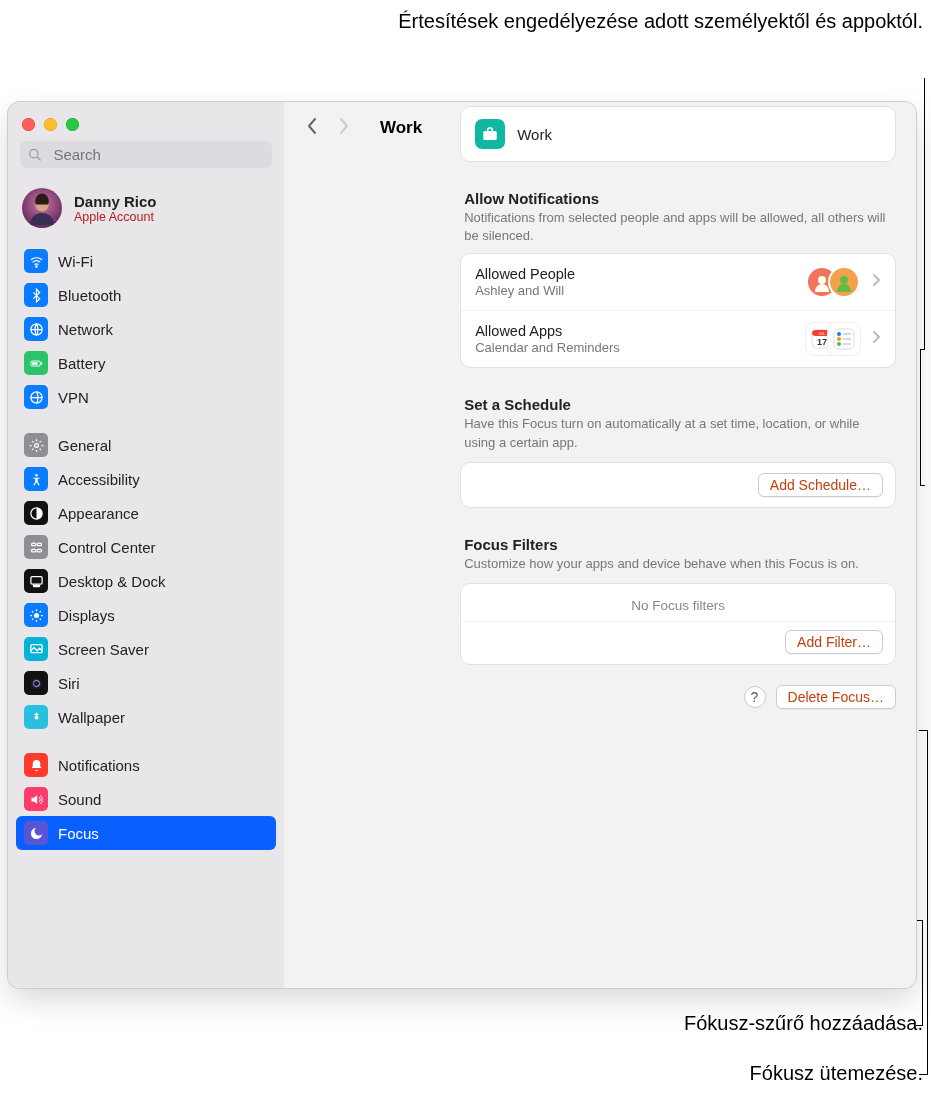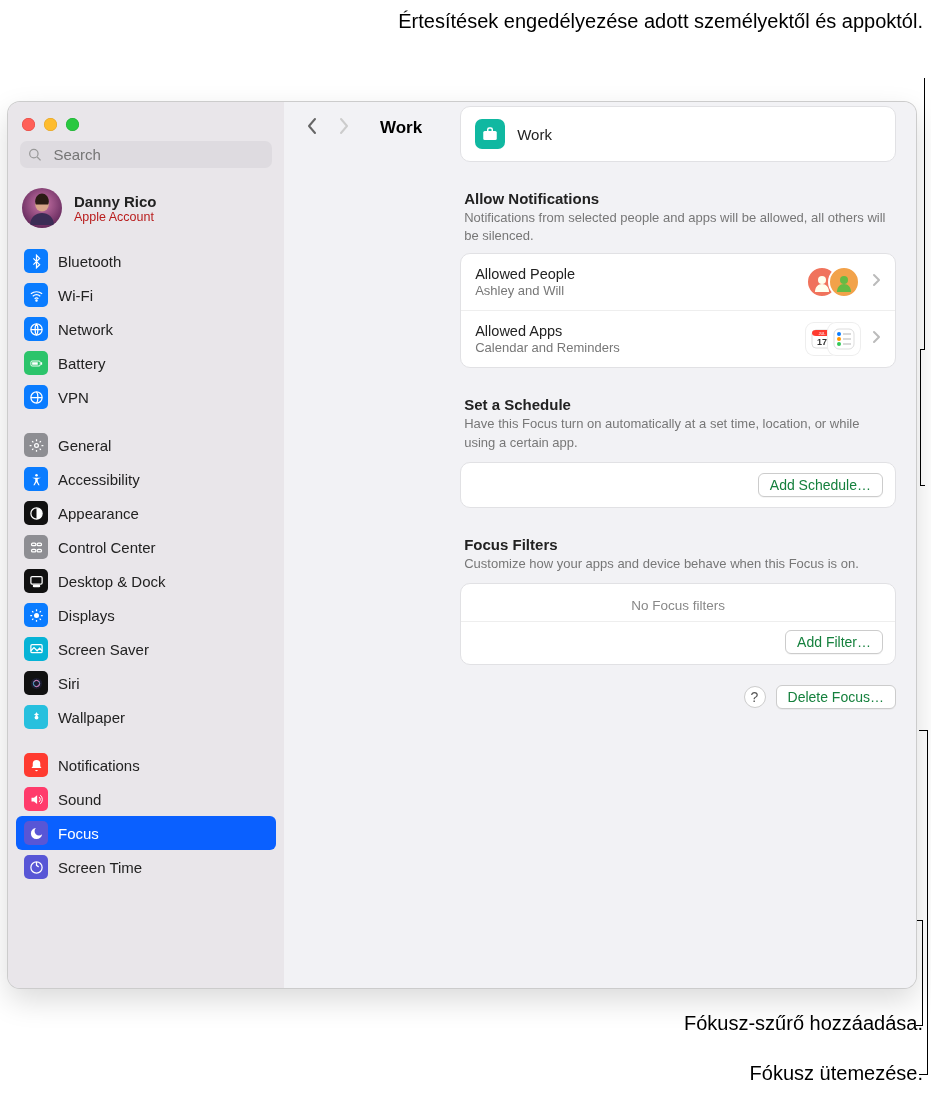--- a/index.html
+++ b/index.html
@@ -74,21 +74,21 @@
   .list-text { flex: 1; }
   .list-text .t { font-size: 14.5px; color: #222; }
   .list-text .s { font-size: 13px; color: #777; margin-top: 1px; }
   .chev { color: #bbb; font-size: 16px; }
   .row-imgs { display:flex; align-items:center; }
   .chip-circle { width:32px; height:32px; border-radius:50%; border:2px solid #fff; margin-left:-10px; display:flex; align-items:center; justify-content:center; font-size:13px; color:#fff; }
   .chip-rounded { width:32px; height:32px; border-radius:8px; border:2px solid #fff; margin-left:-10px; background:#fff; display:flex; align-items:center; justify-content:center; }
 
   .schedule-card { margin-top: 10px; padding: 10px 12px; display: flex; justify-content: flex-end; }
   .mac-btn { background: #fff; border: 1px solid #ccc; border-radius: 6px; padding: 3px 11px;
-             font-size: 14px; color: #15803d; box-shadow: 0 1px 0 rgba(0,0,0,.04); }
+             font-size: 14px; color: #c2410c; box-shadow: 0 1px 0 rgba(0,0,0,.04); }
 
   .filters-card { margin-top: 10px; }
   .filters-empty { text-align: center; color: #888; font-size: 13.5px; padding: 14px 0 8px; }
   .filters-bar { display:flex; justify-content:flex-end; padding: 8px 12px 10px; border-top: 1px solid #eee; }
 
   .footer-row { display:flex; justify-content:flex-end; gap: 10px; align-items:center; margin-top: 20px; }
   .help-btn { width: 22px; height: 22px; border-radius: 50%; border: 1px solid #ccc; background: #fff;
               display:flex; align-items:center; justify-content:center; font-size: 14px; color:#555; }
 
   
@@ -142,35 +142,35 @@
       <div class="profile-text">
         <div class="name">Danny Rico</div>
         <div class="sub">Apple Account</div>
       </div>
     </div>
     <div class="nav" id="nav">
         <div class="nav-group">
           <div class="nav-item">
             <span class="nav-icon" style="background: rgb(10, 124, 255);">
               <svg width="15" height="15" viewBox="0 0 24 24" fill="none" stroke="#fff" stroke-width="2">
-                <path d="M7 7l10 10-5 5V2l5 5L7 17"></path>
-              </svg>
-            </span>
-            <span>Bluetooth</span>
-          </div>
-          <div class="nav-item">
-            <span class="nav-icon" style="background: rgb(10, 124, 255);">
-              <svg width="15" height="15" viewBox="0 0 24 24" fill="none" stroke="#fff" stroke-width="2">
                 <path d="M3 9a15 15 0 0118 0"></path>
                 <path d="M6 13a10 10 0 0112 0"></path>
                 <path d="M9 17a5 5 0 016 0"></path>
                 <circle cx="12" cy="20" r="1" fill="#fff"></circle>
               </svg>
             </span>
             <span>Wi-Fi</span>
+          </div>
+          <div class="nav-item">
+            <span class="nav-icon" style="background: rgb(10, 124, 255);">
+              <svg width="15" height="15" viewBox="0 0 24 24" fill="none" stroke="#fff" stroke-width="2">
+                <path d="M7 7l10 10-5 5V2l5 5L7 17"></path>
+              </svg>
+            </span>
+            <span>Bluetooth</span>
           </div>
           <div class="nav-item">
             <span class="nav-icon" style="background: rgb(10, 124, 255);">
               <svg width="15" height="15" viewBox="0 0 24 24" fill="none" stroke="#fff" stroke-width="2">
                 <circle cx="12" cy="12" r="9"></circle>
                 <path d="M3 12h18M12 3c3 3 3 15 0 18M12 3c-3 3-3 15 0 18"></path>
               </svg>
             </span>
             <span>Network</span>
           </div>
@@ -299,29 +299,20 @@
             </span>
             <span>Sound</span>
           </div>
           <div class="nav-item active">
             <span class="nav-icon" style="background: rgb(88, 86, 214);">
               <svg width="15" height="15" viewBox="0 0 24 24" fill="#fff">
                 <path d="M21 13A9 9 0 1111 3a7 7 0 0010 10z"></path>
               </svg>
             </span>
             <span>Focus</span>
-          </div>
-          <div class="nav-item">
-            <span class="nav-icon" style="background: rgb(88, 86, 214);">
-              <svg width="15" height="15" viewBox="0 0 24 24" fill="#fff">
-                <path d="M13 3v5l3 2-1 2-4-3V3z"></path>
-                <circle cx="12" cy="12" r="9" fill="none" stroke="#fff" stroke-width="2"></circle>
-              </svg>
-            </span>
-            <span>Screen Time</span>
           </div>
         </div>
       </div>
   </div>
 
   <div class="content">
     <div class="toolbar">
       <span class="nav-btn enabled">
         <svg width="12" height="18" viewBox="0 0 12 18">
             <path d="M9 2 L3 9 L9 16" fill="none" stroke="#666" stroke-width="2" stroke-linecap="round" stroke-linejoin="round"></path>

